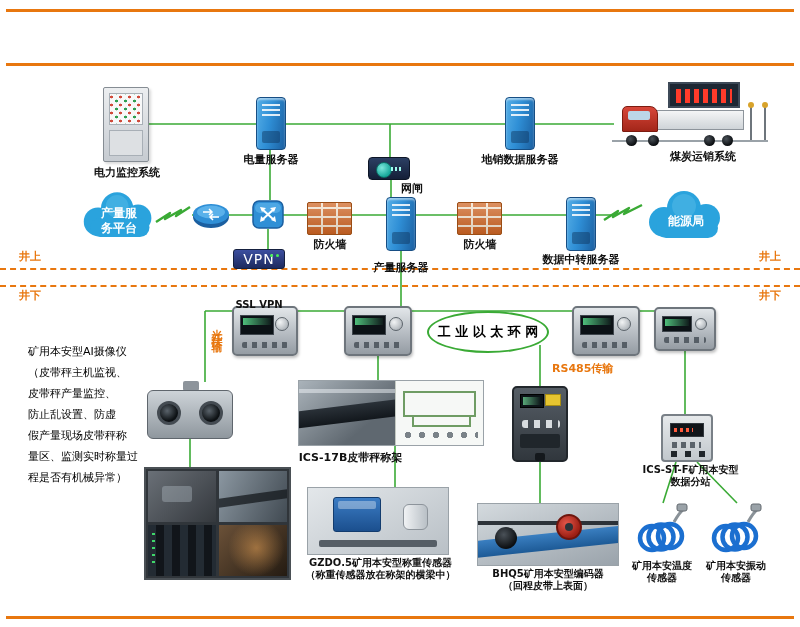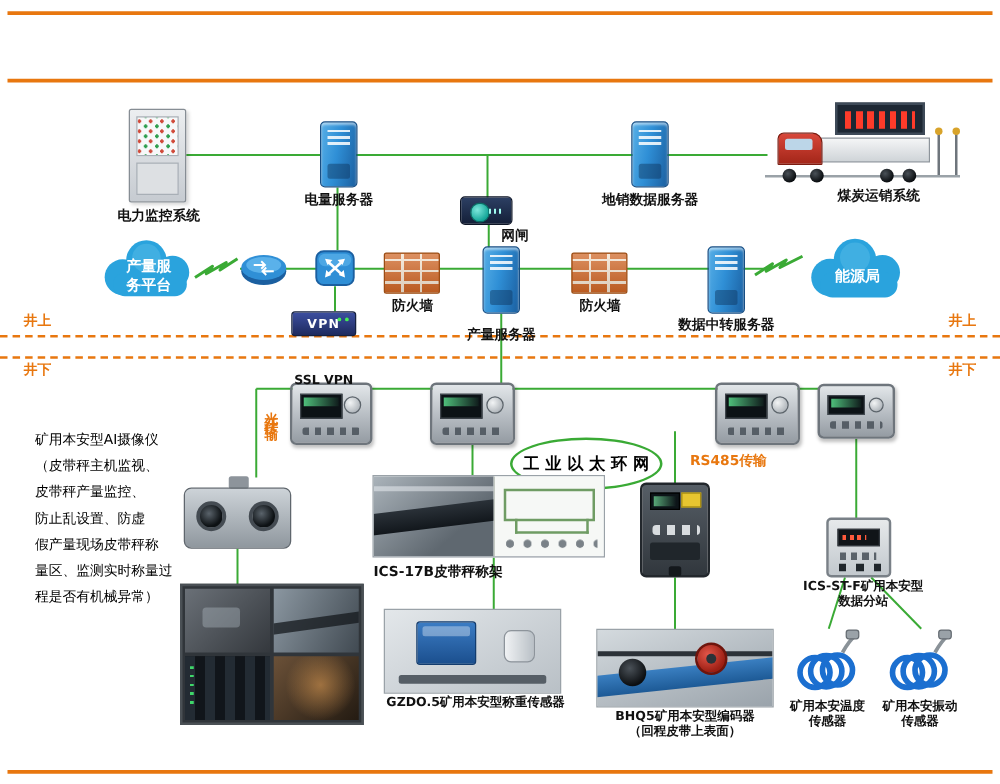--- a/index.html
+++ b/index.html
@@ -48,21 +48,21 @@
     background:repeating-linear-gradient(90deg,#9ffbee 0 2px,transparent 2px 4px);}
 
   
   .firewall{background-color:#cf6524;border:1px solid #9a4d15;border-radius:2px;
     background-image:linear-gradient(180deg,rgba(255,255,255,.28),rgba(0,0,0,.10)),
       repeating-linear-gradient(0deg,transparent 0 7px,#f3e3cf 7px 9px),
       repeating-linear-gradient(90deg,transparent 0 13px,#f3e3cf 13px 15px);}
 
   
   .vpn{background:linear-gradient(180deg,#3c4fa0,#1e2a5e);border:1px solid #15203f;border-radius:3px;
-    color:#fff;font-size:10px;font-weight:bold;display:flex;align-items:center;justify-content:center;letter-spacing:1px;}
+    color:#fff;font-size:14px;font-weight:normal;display:flex;align-items:center;justify-content:center;letter-spacing:1px;}
   .vpn::after{content:"";position:absolute;right:5px;top:4px;width:3px;height:3px;background:#44ee55;
     border-radius:50%;box-shadow:-6px 0 #44ee55;}
 
   
   .cloud{z-index:2;}
   .cloud svg{position:absolute;inset:0;width:100%;height:100%;}
   .cloud-text{position:absolute;inset:0;display:flex;align-items:center;justify-content:center;
     color:#fff;font-weight:bold;font-size:12px;text-align:center;line-height:1.25;padding-top:10px;}
   .cloud-text .wrapbox{width:46px;}
 
@@ -335,21 +335,21 @@
     <div class="mb-scr"></div>
     <div class="mb-dial"></div>
     <div class="mb-btns"></div>
   </div>
   <div class="node mine-box" style="left:654px;top:307px;width:62px;height:44px;">
     <div class="mb-scr" style="width:30px;height:16px;"></div>
     <div class="mb-dial" style="width:12px;height:12px;"></div>
     <div class="mb-btns"></div>
   </div>
 
-  <div class="node ring" style="left:408px;top:311px;width:122px;height:42px;margin-top:39px;">工 业 以 太 环 网</div>
+  <div class="node ring" style="left:427px;top:311px;width:122px;height:42px;">工 业 以 太 环 网</div>
 
   <div class="vtext" style="left:208px;top:320px;height:80px;">光纤传输</div>
   <div class="label orange" style="left:552px;top:362px;width:80px;text-align:left;">RS485传输</div>
 
   <div class="note" style="left:28px;top:341px;width:152px;">矿用本安型AI摄像仪
 （皮带秤主机监视、
 皮带秤产量监控、
 防止乱设置、防虚
 假产量现场皮带秤称
 量区、监测实时称量过
@@ -378,20 +378,21 @@
     <div class="mcell m3"></div>
     <div class="mcell m4"></div>
   </div>
 
   <div class="node gzdo" style="left:307px;top:487px;width:142px;height:68px;">
     <div class="gz-machine"></div>
     <div class="gz-cyl"></div>
     <div class="gz-base"></div>
   </div>
   <div class="label sm" style="left:283px;top:557px;width:195px;">GZDO.5矿用本安型称重传感器</div>
+  <div class="label sm" style="left:283px;top:569px;width:195px;">（称重传感器放在称架的横梁中）</div>
 
   <div class="node host" style="left:512px;top:386px;width:56px;height:76px;">
     <div class="host-scr"></div>
     <div class="host-tag"></div>
     <div class="host-btns"></div>
     <div class="host-mid"></div>
     <div class="host-gland"></div>
   </div>
 
   <div class="node bhq" style="left:477px;top:503px;width:142px;height:63px;">

